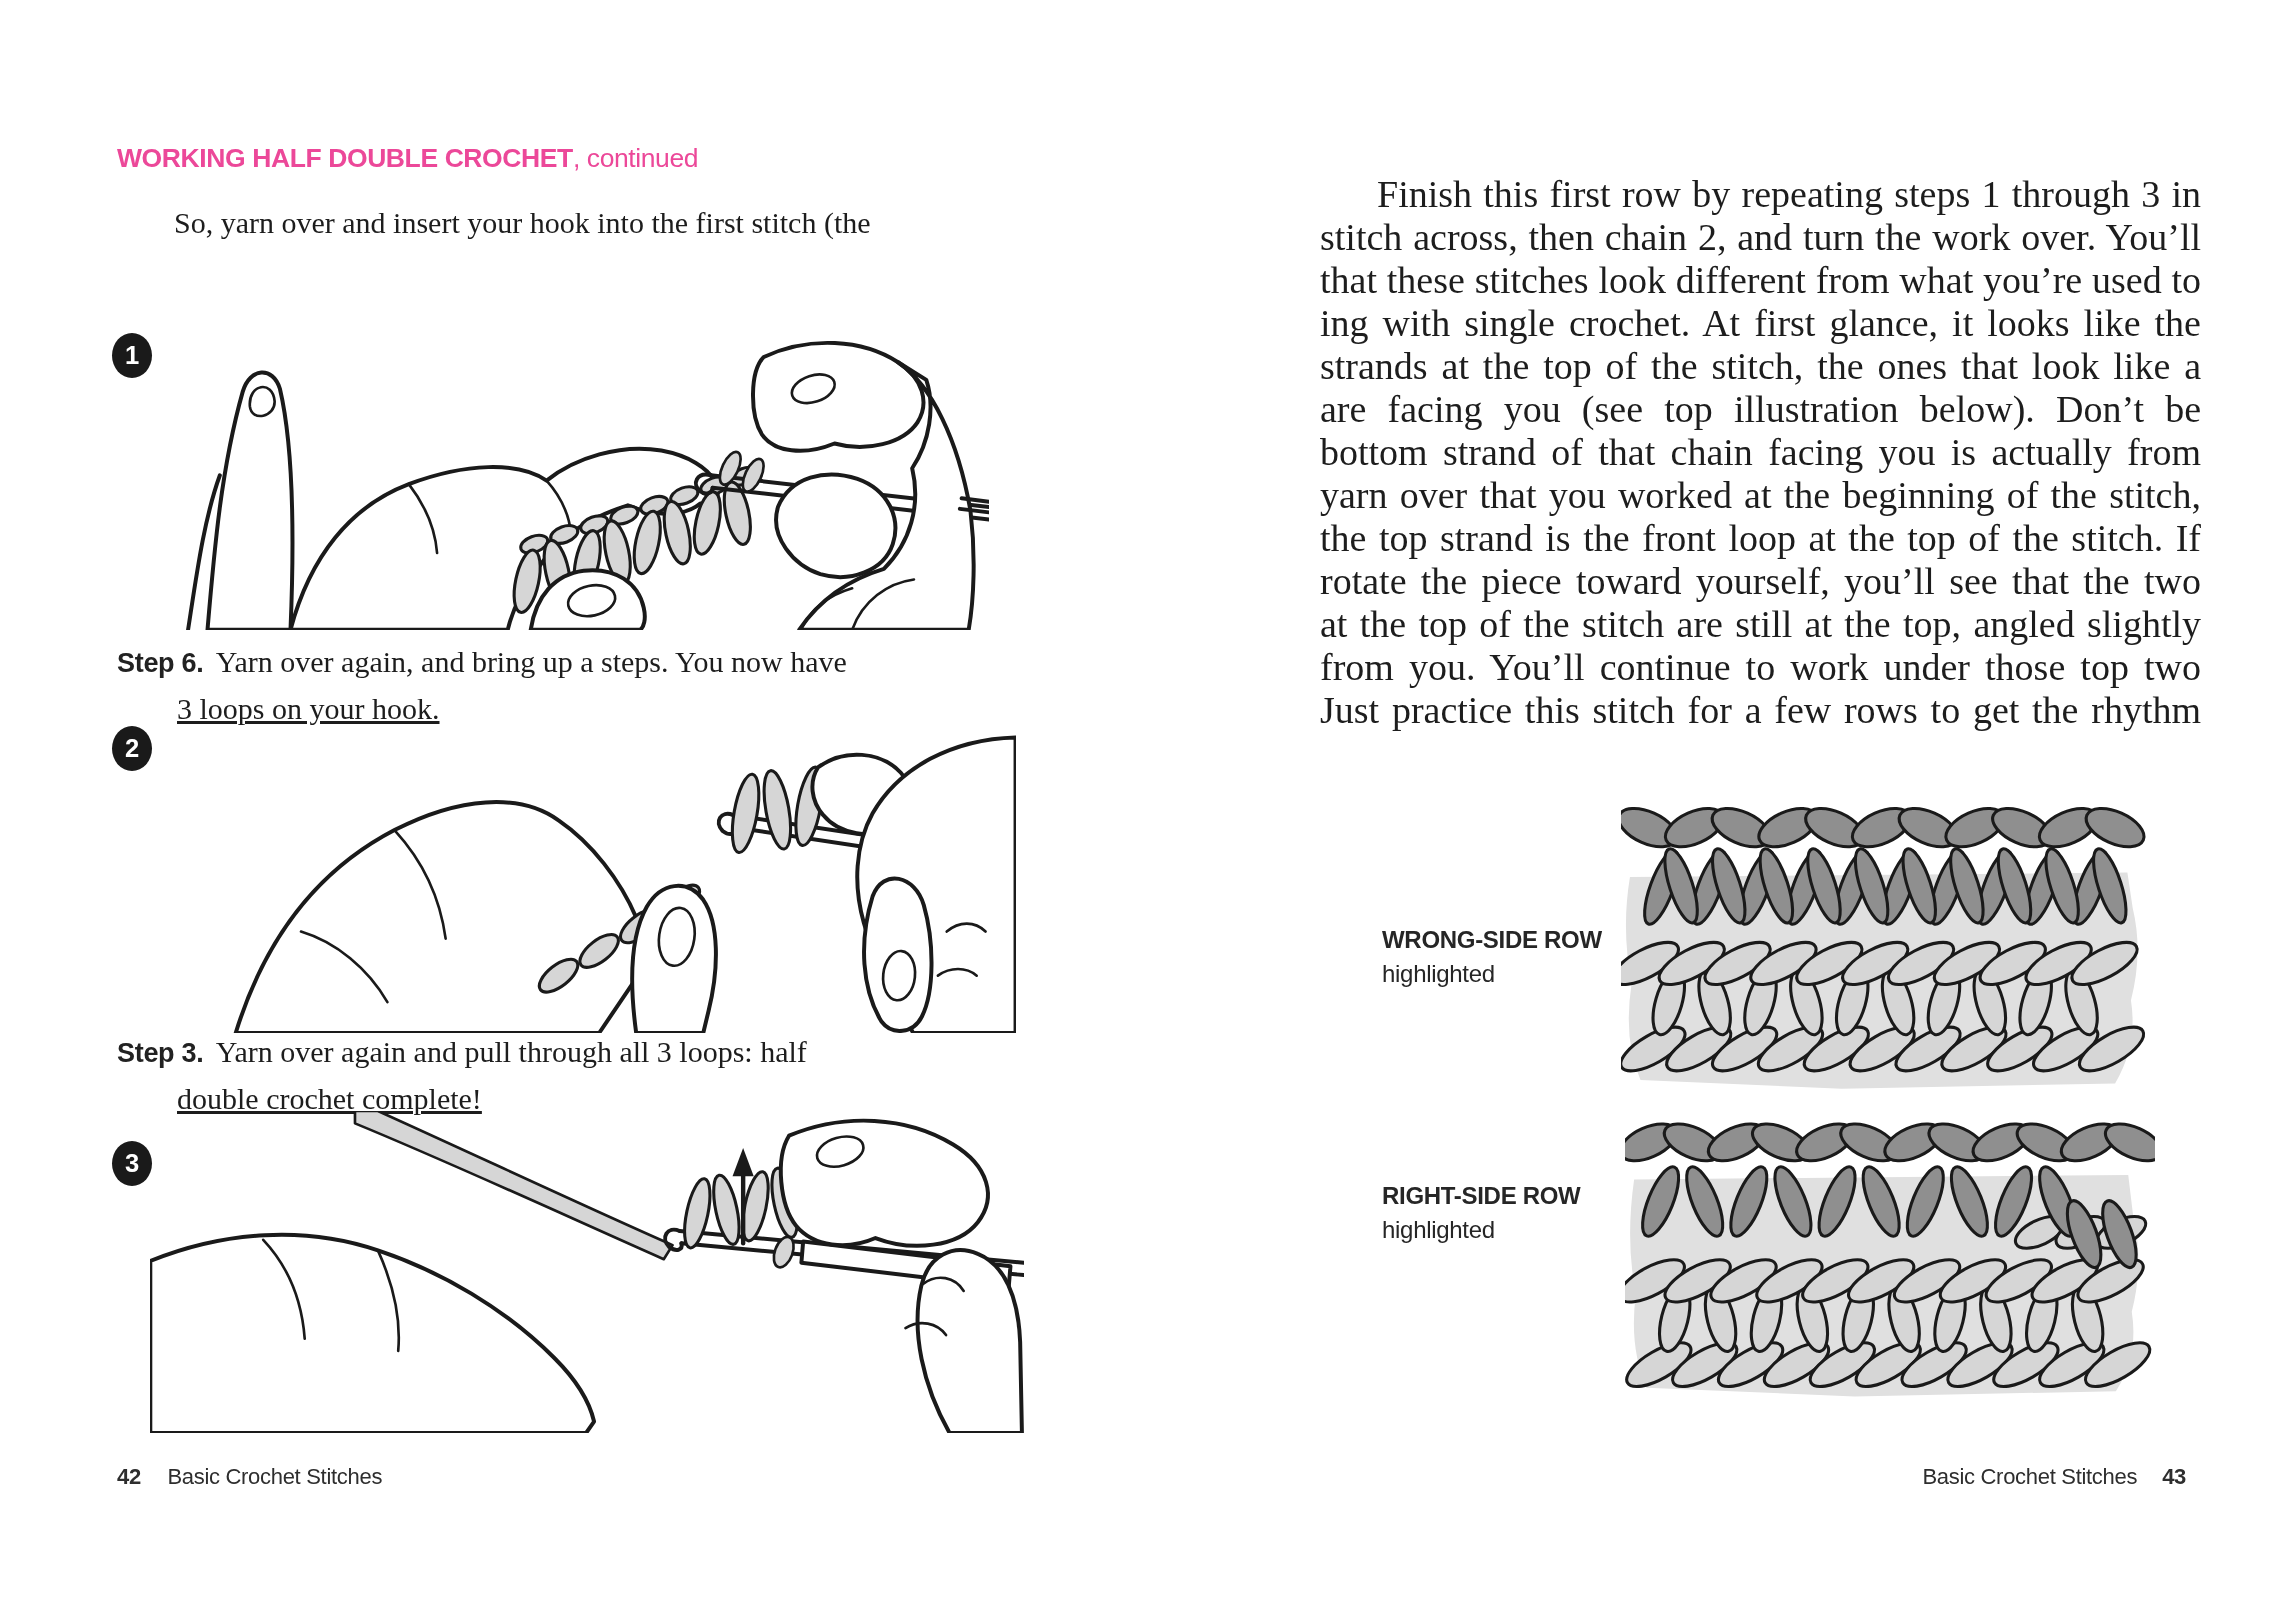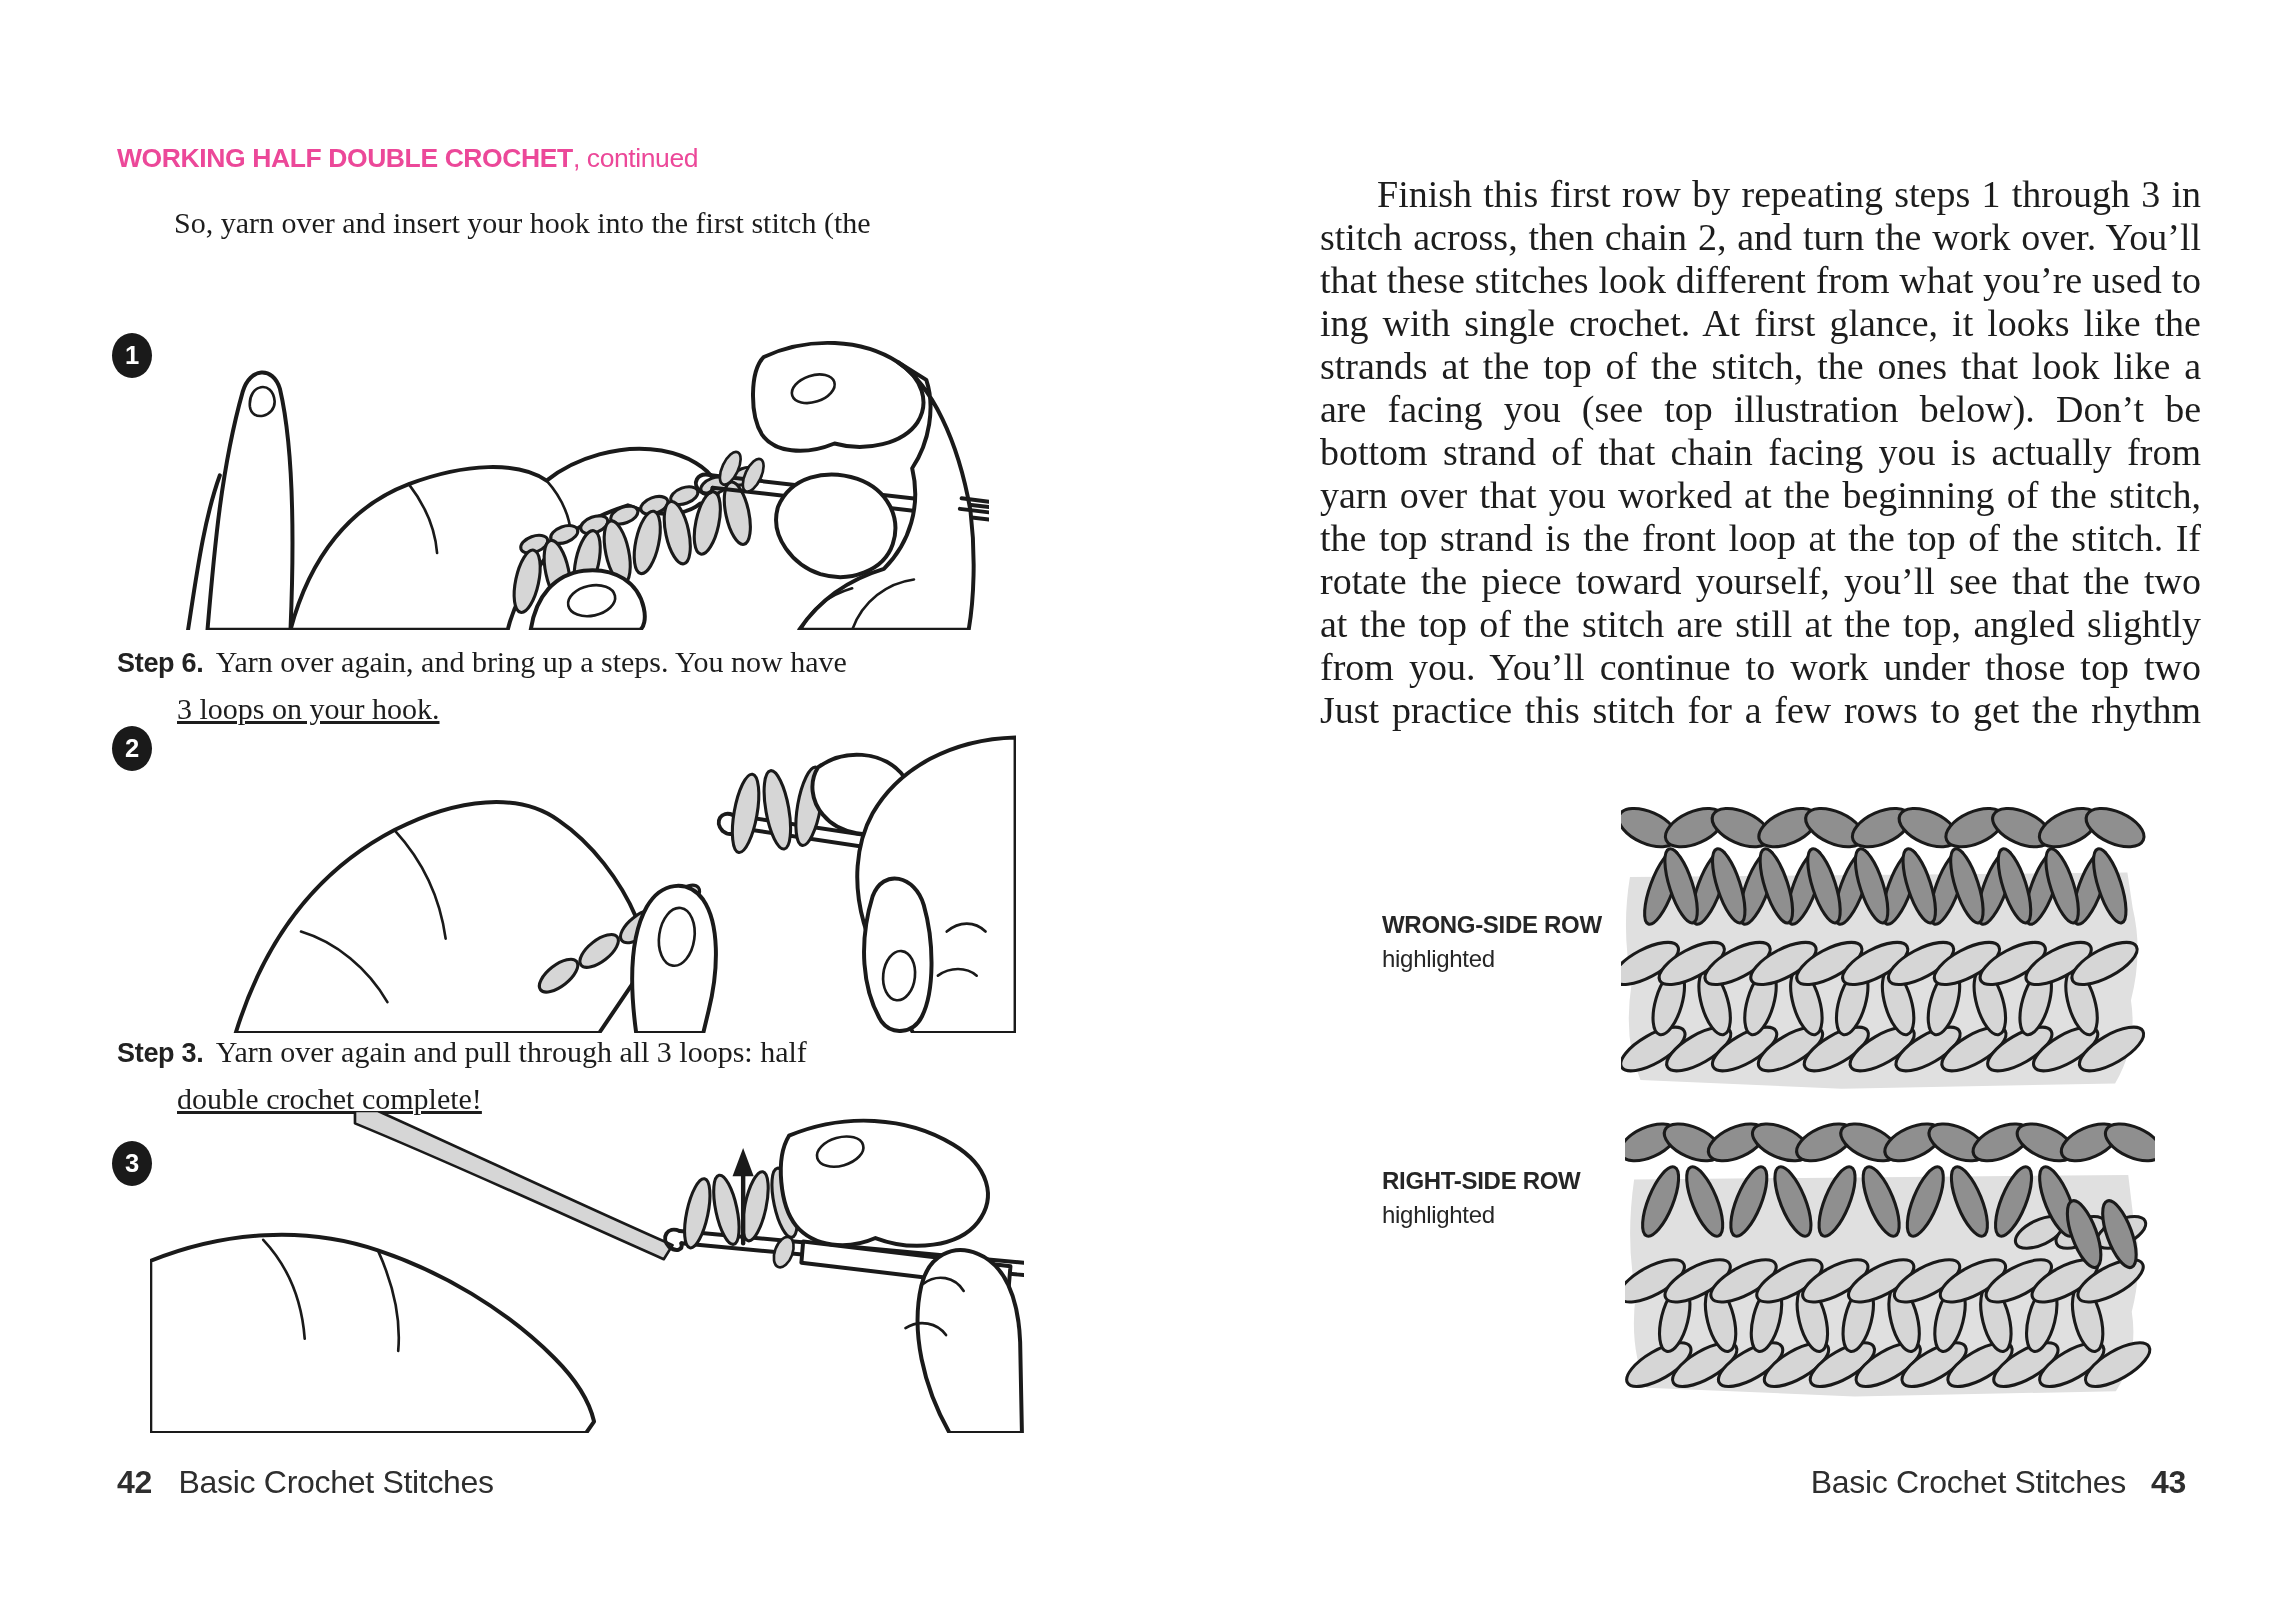--- a/index.html
+++ b/index.html
@@ -29,21 +29,21 @@
   }
   .stepblock .wrap{padding-left:60px;text-decoration:underline;}
   .badge{
     width:40px;height:45px;border-radius:50%;
     background:#1a1a1a;color:#ffffff;
     font-family:"Liberation Sans", sans-serif;font-weight:700;font-size:25.6px;
     display:flex;align-items:center;justify-content:center;
   }
   .footer{
     top:1464px;
-    font-family:"Liberation Sans", sans-serif;font-size:32px;color:#2e2e2e;
+    font-family:"Liberation Sans", sans-serif;font-size:22px;color:#2e2e2e;
     white-space:nowrap;letter-spacing:-0.3px;
   }
   .footer .pg{font-weight:700;}
   .footer-left{left:117px;}
   .footer-right{right:109px;text-align:right;}
   .footer-left .lbl{margin-left:26.5px;}
   .footer-right .pg{margin-left:25px;}
   
   .rpara{
     left:1320px;top:173px;width:881px;
@@ -52,21 +52,21 @@
   .rpara .line{
     height:43px;line-height:43px;
     text-align:justify;text-align-last:justify;overflow:hidden;
   }
   .rpara .line.first{padding-left:57px;}
   .rpara .line.last{text-align-last:left;}
   .figlabel{
     font-family:"Liberation Sans", sans-serif;color:#262626;
     font-size:24px;line-height:34px;white-space:nowrap;letter-spacing:-0.3px;
   }
-  .figlabel .b{font-weight:700;}
+  .figlabel .b{font-weight:700;margin-top:15px;}
   svg .ln{fill:none;stroke:#1a1a1a;stroke-width:4.5;stroke-linecap:round;stroke-linejoin:round;}
   svg .bl{fill:#ffffff;stroke:#1a1a1a;stroke-width:4.5;stroke-linecap:round;stroke-linejoin:round;}
   svg .th{stroke-width:3;}
 </style>
 </head>
 <body>
 
 <div class="abs runhead">
   <span>WORKING HALF DOUBLE CROCHET</span><span class="suffix">, continued</span>
 </div>

